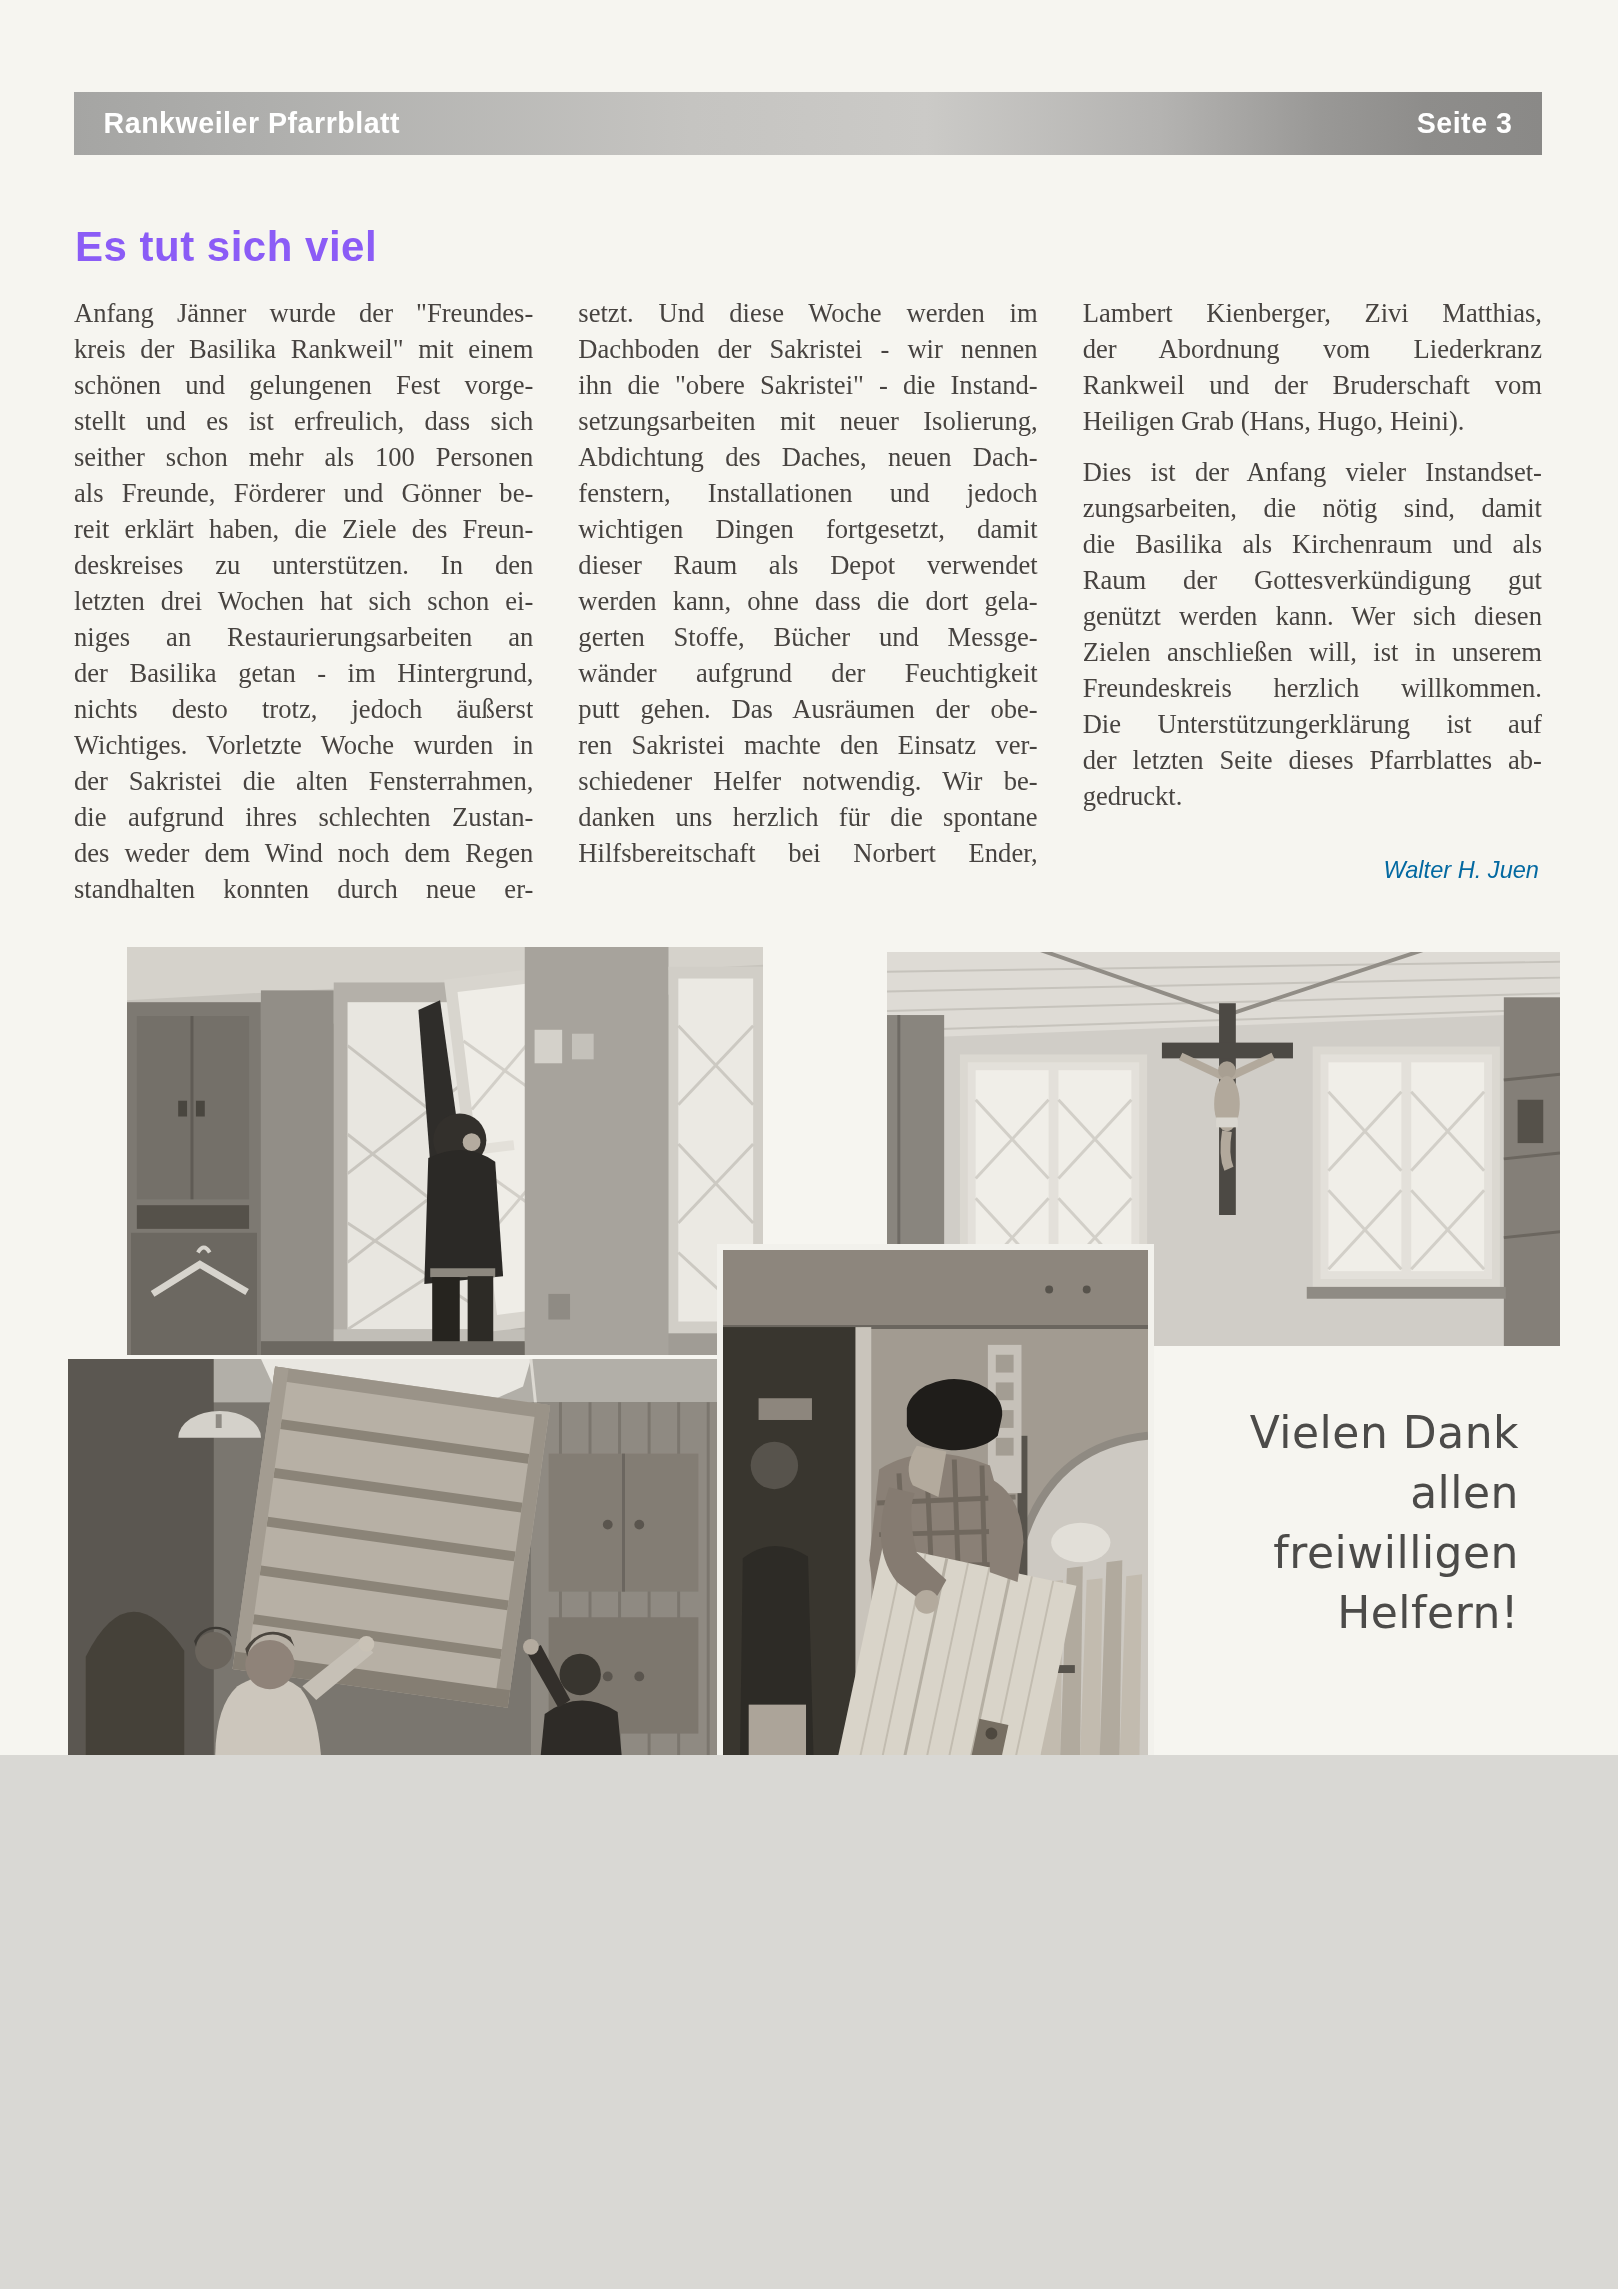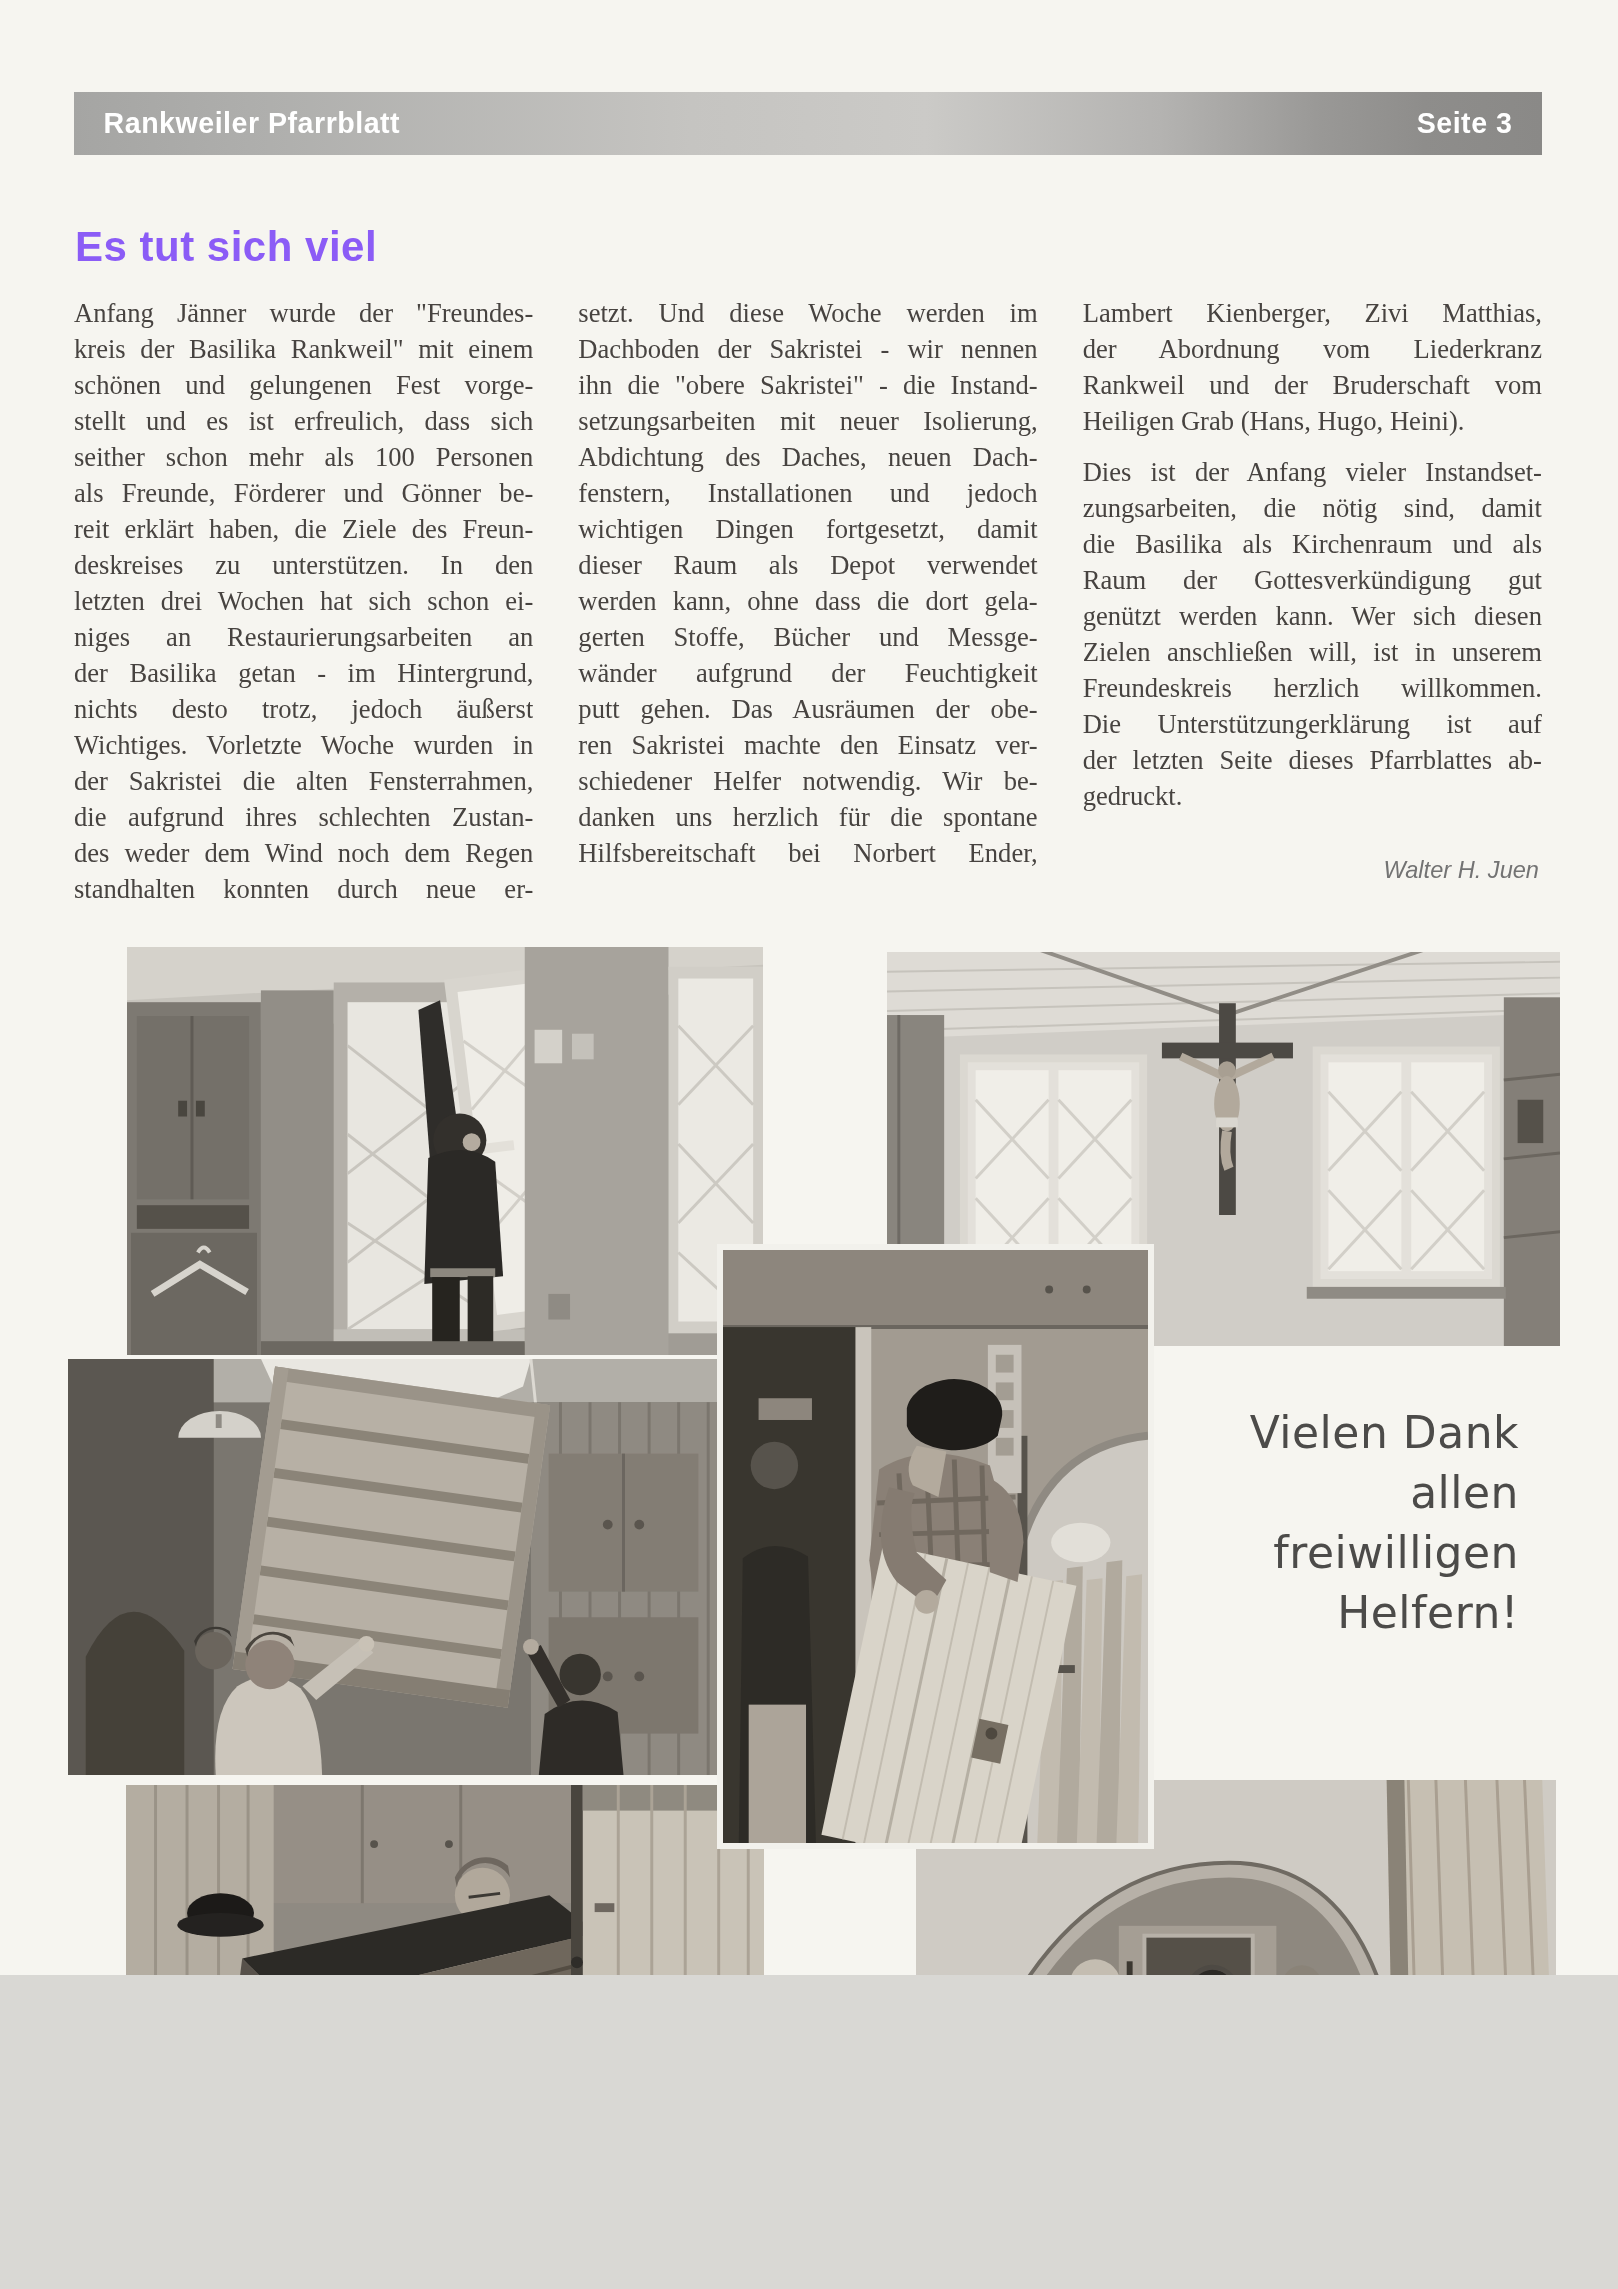--- a/index.html
+++ b/index.html
@@ -1,17 +1,17 @@
 <!DOCTYPE html>
 <html><head>
 <meta charset="utf-8">
 <style>
   html,body{margin:0;padding:0;background:#d9d8d4;}
   .page{
-    position:relative; width:1618px; height:1975px;
+    position:relative; width:1618px; height:1755px;
     background:#f6f5f0;
     font-family:"Liberation Serif", serif;
     overflow:hidden;
   }
   
   .bar{
     position:absolute; left:74px; top:92px; width:1468px; height:63px;
     background:linear-gradient(90deg,#a5a5a3 0%,#aeaeac 12%,#c5c4c1 42%,#cbcac7 58%,#b4b3b1 74%,#999896 85%,#8e8d8b 92%,#8a8987 100%);
     display:flex; align-items:center; justify-content:space-between;
     padding:0 29.6px; box-sizing:border-box;
@@ -29,21 +29,21 @@
     display:flex; gap:45px;
     font-size:26.6px; line-height:36px; color:#474340;
   }
   .colwrap{flex:1; min-width:0;}
   .tline{text-align:justify; text-align-last:justify; white-space:nowrap; overflow:hidden;}
   .para-end .tline:last-child{text-align-last:left;}
   .p2{margin-top:14.8px;}
   .signature{
     position:absolute; right:79px; top:857px;
     font-family:"Liberation Sans", sans-serif; font-style:italic;
-    font-size:23.6px; color:#737373;
+    font-size:23.6px; color:#0369a1;
   }
   
   .note{
     position:absolute; right:99px; top:1403px; width:512px;
     text-align:right; font-family:"DejaVu Sans", sans-serif;
     font-size:44px; line-height:60px; color:#4c4b49; letter-spacing:0.5px;
   }
   .nline{}
   
   .photo{position:absolute; margin:0; padding:0; overflow:hidden; background:#8f8a82;}

